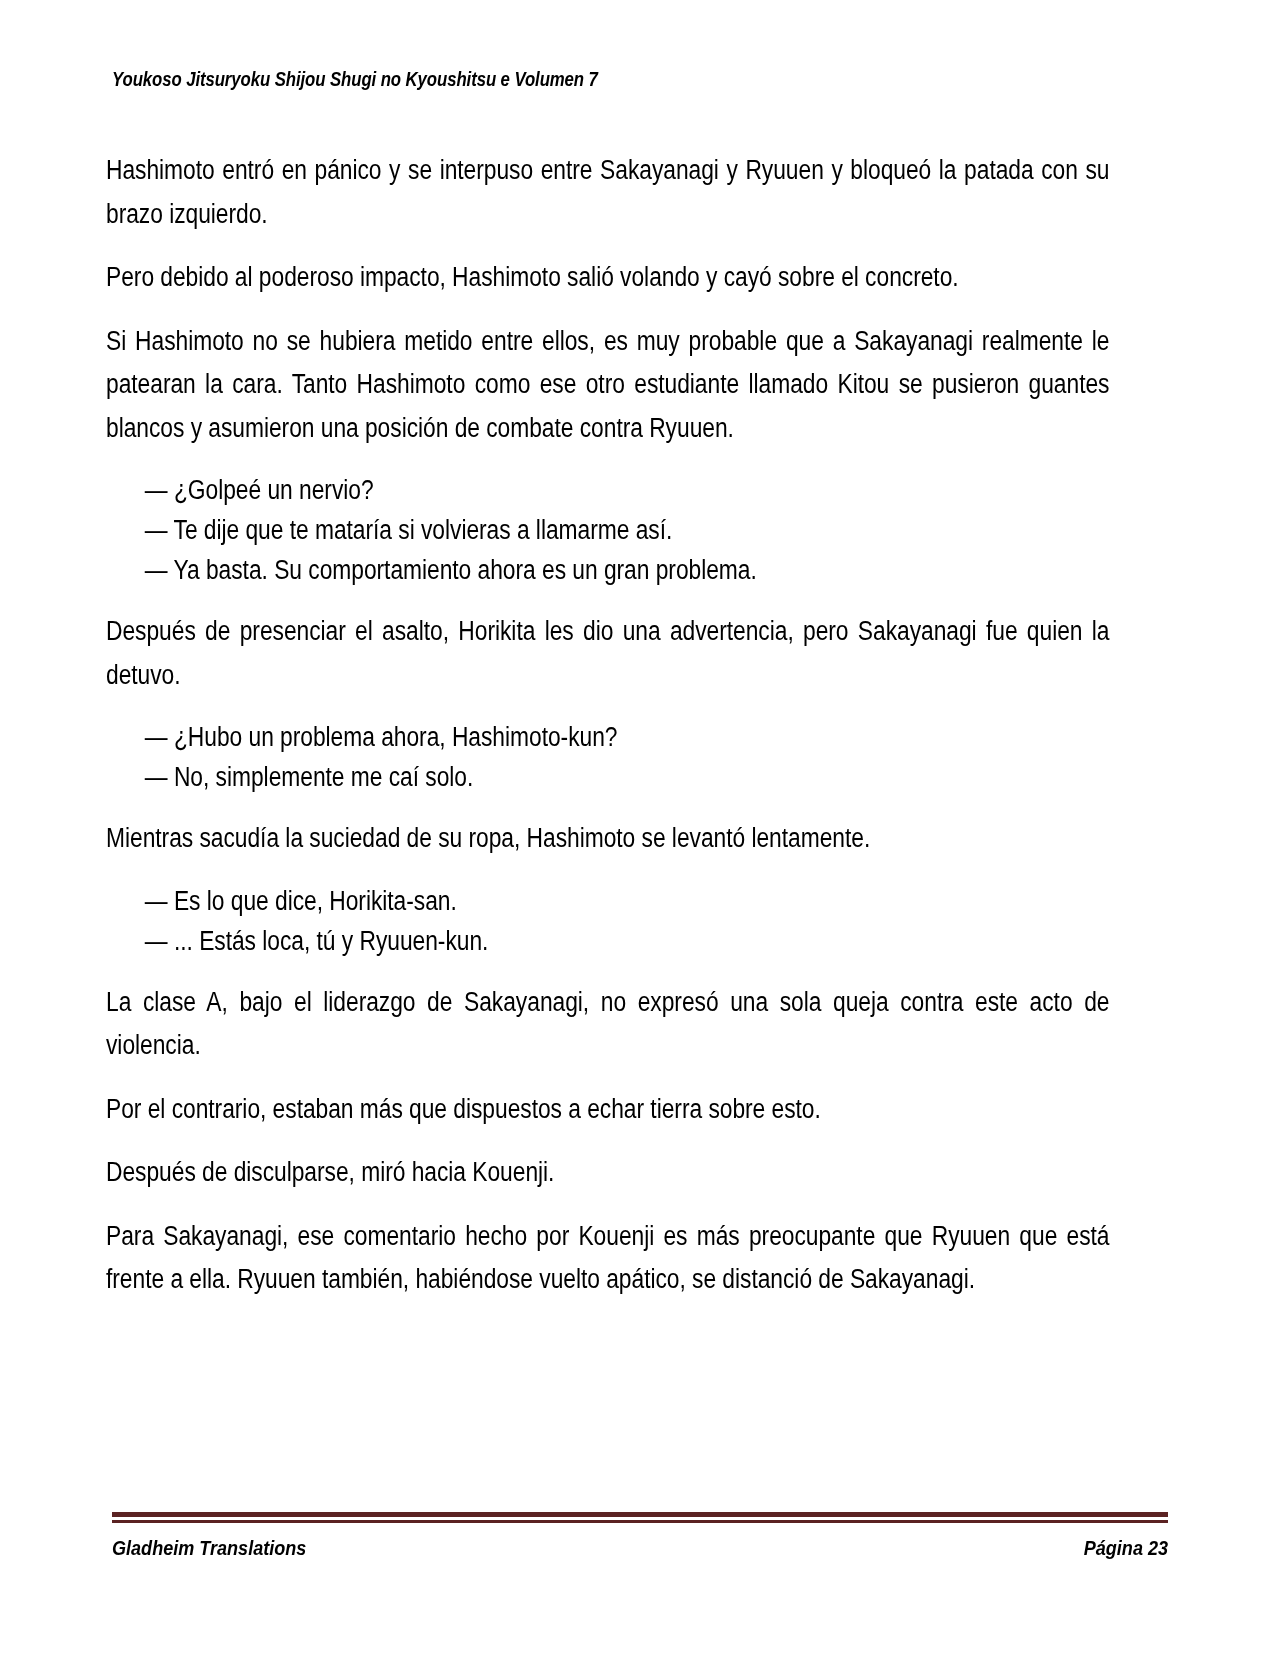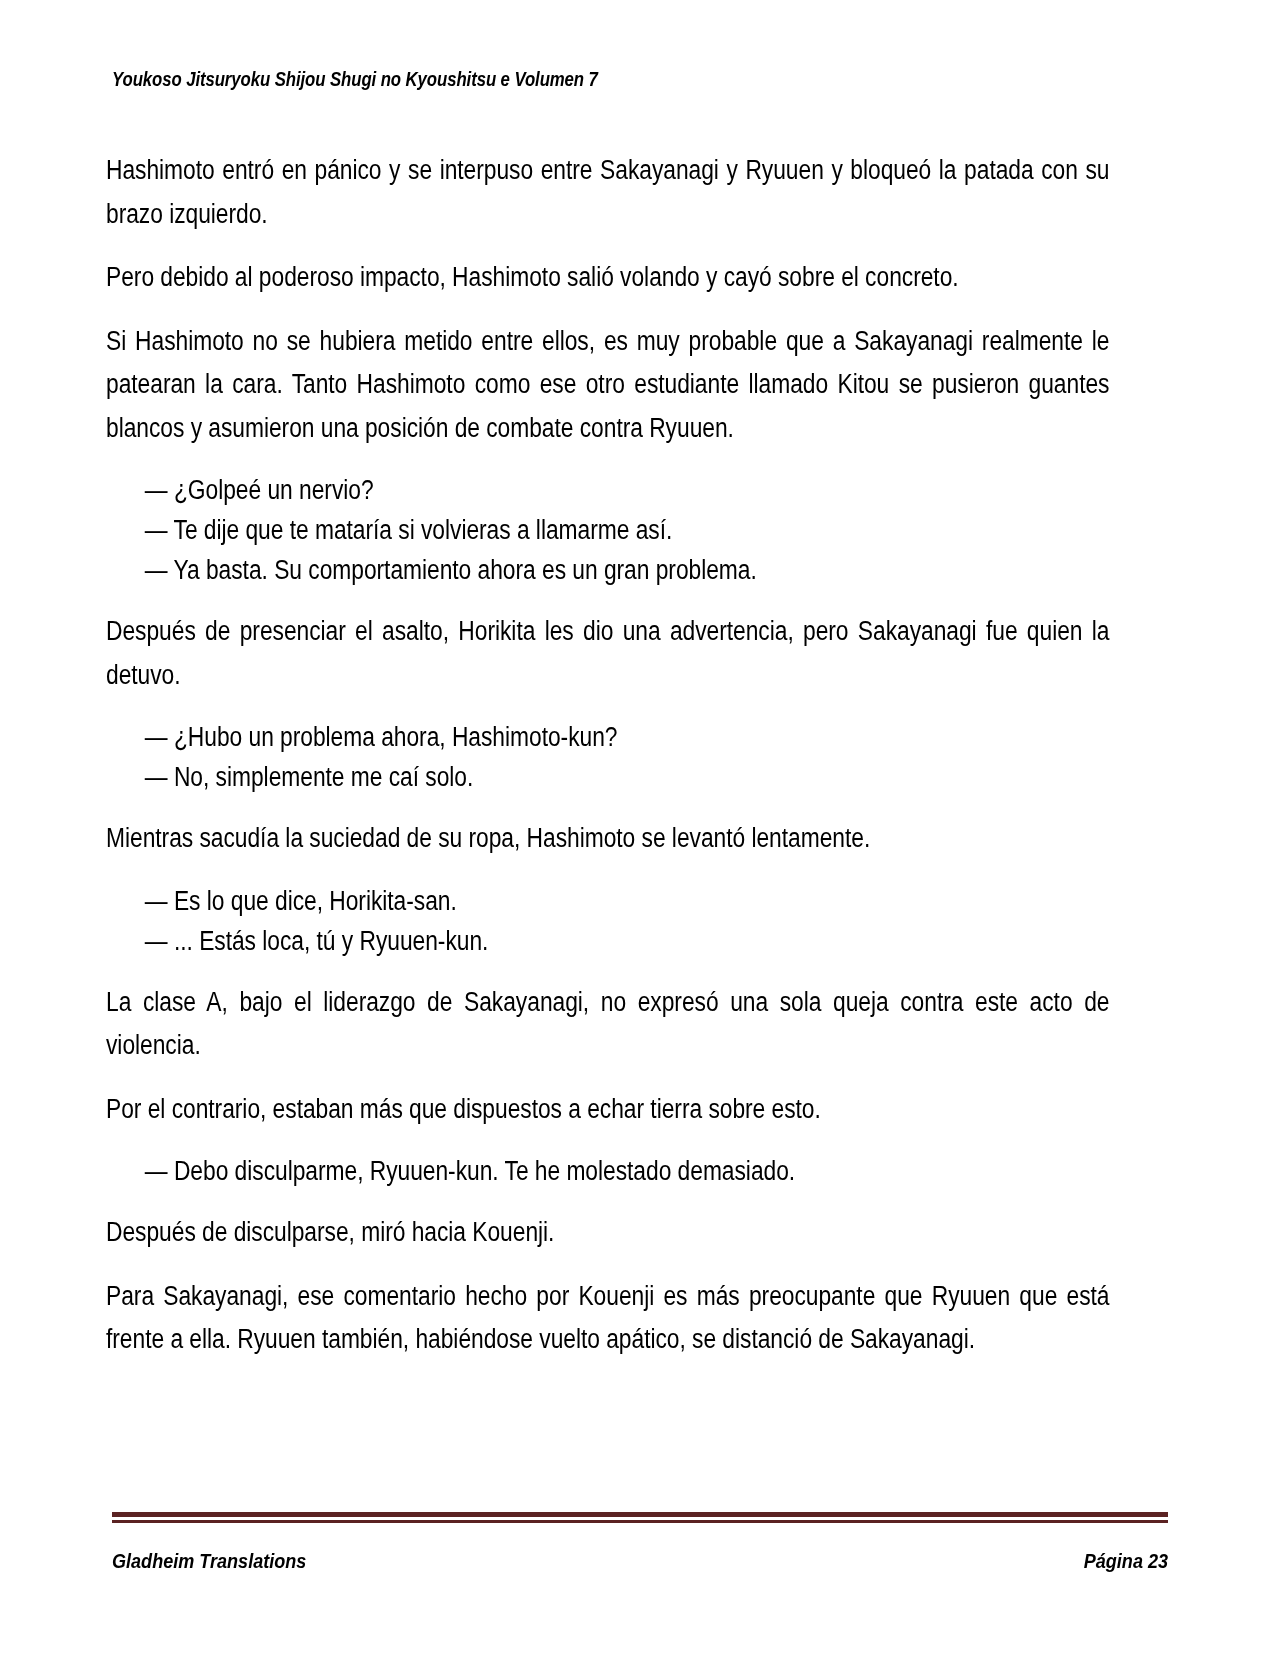--- a/index.html
+++ b/index.html
@@ -102,21 +102,21 @@
   }
   .footer-rule-thin {
     height: 2.5px;
     background: #5B2222;
     width: 100%;
   }
   .footer-row {
     display: flex;
     justify-content: space-between;
     align-items: baseline;
-    margin-top: 26px;
+    margin-top: 13px;
   }
   .footer-left, .footer-right {
     font-family: "Liberation Sans", "DejaVu Sans", sans-serif;
     font-weight: bold;
     font-style: italic;
     font-size: 21px;
     color: #000000;
     white-space: nowrap;
   }
   .footer-left { transform: scaleX(0.86); transform-origin: left center; }
@@ -159,25 +159,20 @@
       <div class="dialogue-block">
         <p class="dialogue">
           <span class="hang">— Es lo que dice, Horikita-san.</span>
         </p>
         <p class="dialogue">
           <span class="hang">— ... Estás loca, tú y Ryuuen-kun.</span>
         </p>
       </div>
       <p class="para">La clase A, bajo el liderazgo de Sakayanagi, no expresó una sola queja contra este acto de violencia.</p>
       <p class="para">Por el contrario, estaban más que dispuestos a echar tierra sobre esto.</p>
-      <div class="dialogue-block">
-        <p class="dialogue">
-          <span class="hang">— Debo disculparme, Ryuuen-kun. Te he molestado demasiado.</span>
-        </p>
-      </div>
       <p class="para">Después de disculparse, miró hacia Kouenji.</p>
       <p class="para">Para Sakayanagi, ese comentario hecho por Kouenji es más preocupante que Ryuuen que está frente a ella. Ryuuen también, habiéndose vuelto apático, se distanció de Sakayanagi.</p>
     </div>
 
   <div class="footer">
     <div class="footer-rule-thick"></div>
     <div class="footer-rule-gap"></div>
     <div class="footer-rule-thin"></div>
     <div class="footer-row">
       <div class="footer-left">Gladheim Translations</div>

